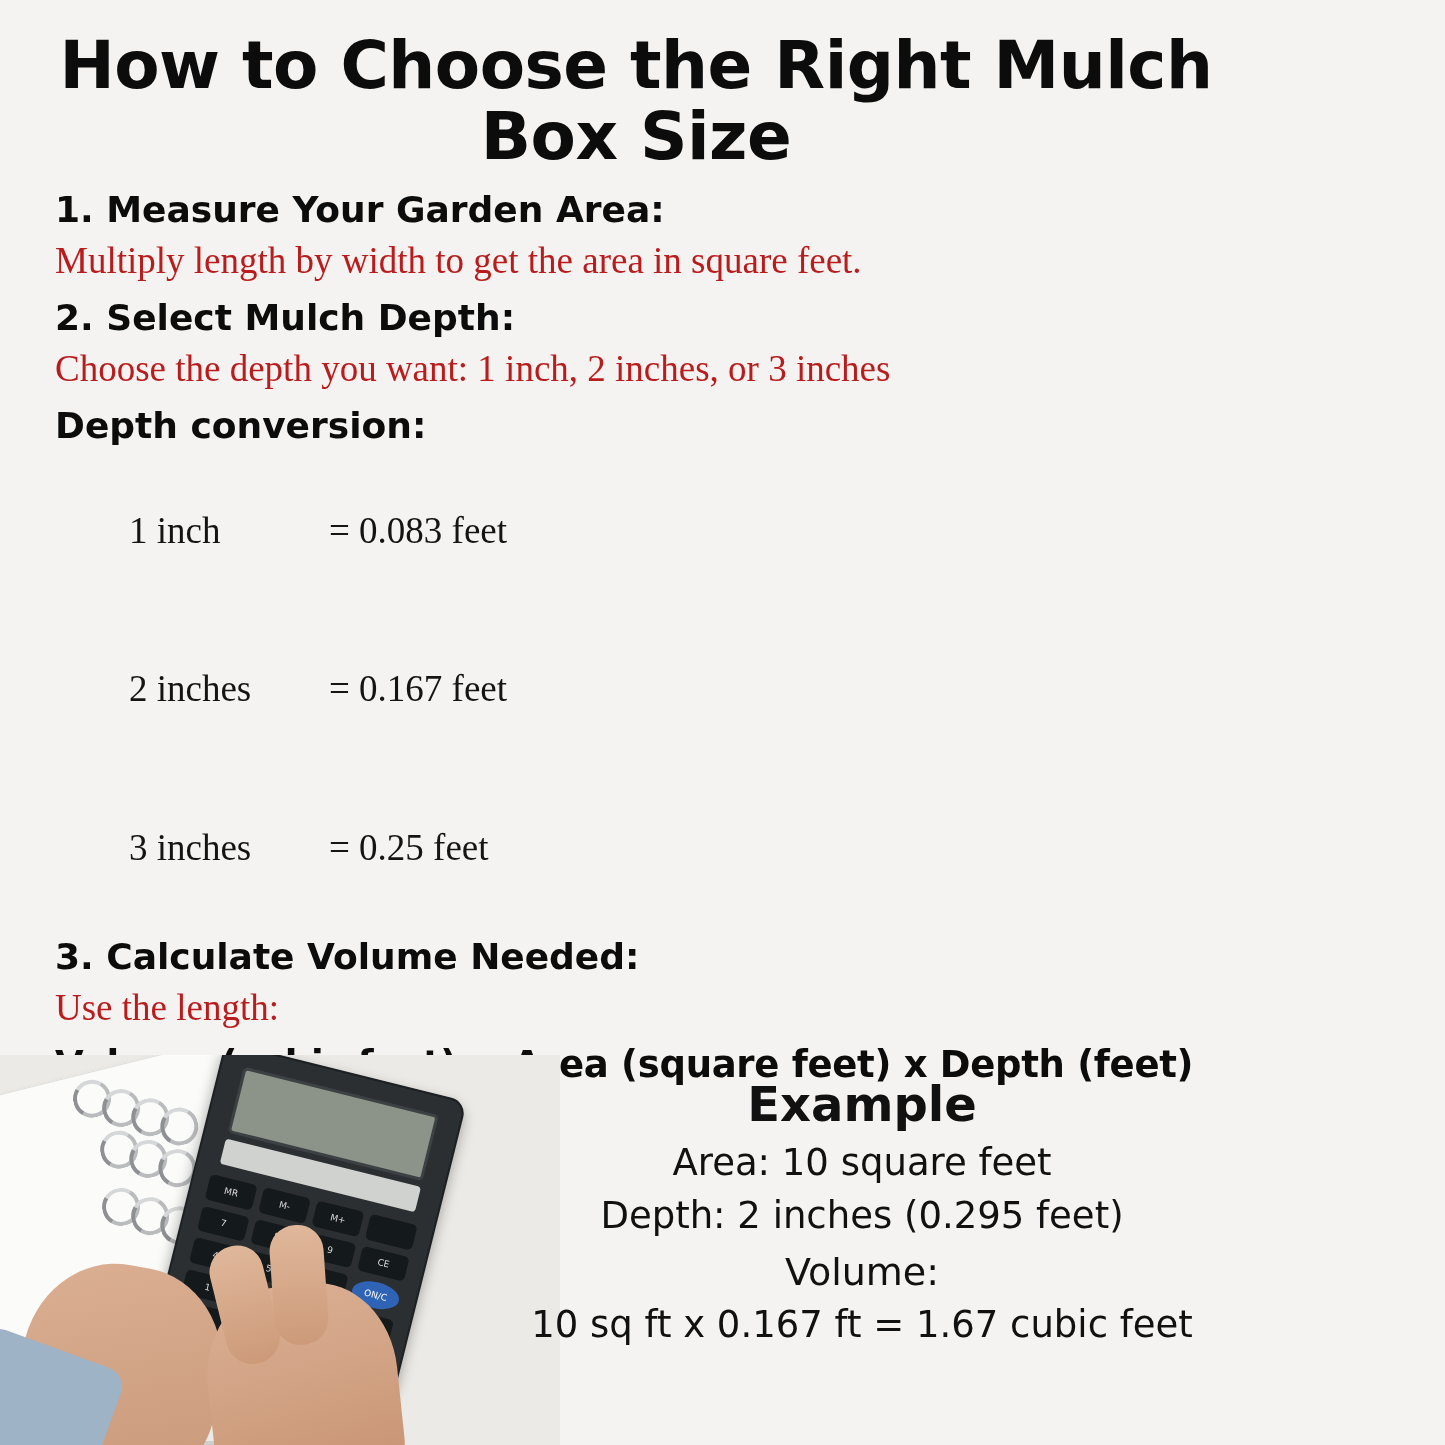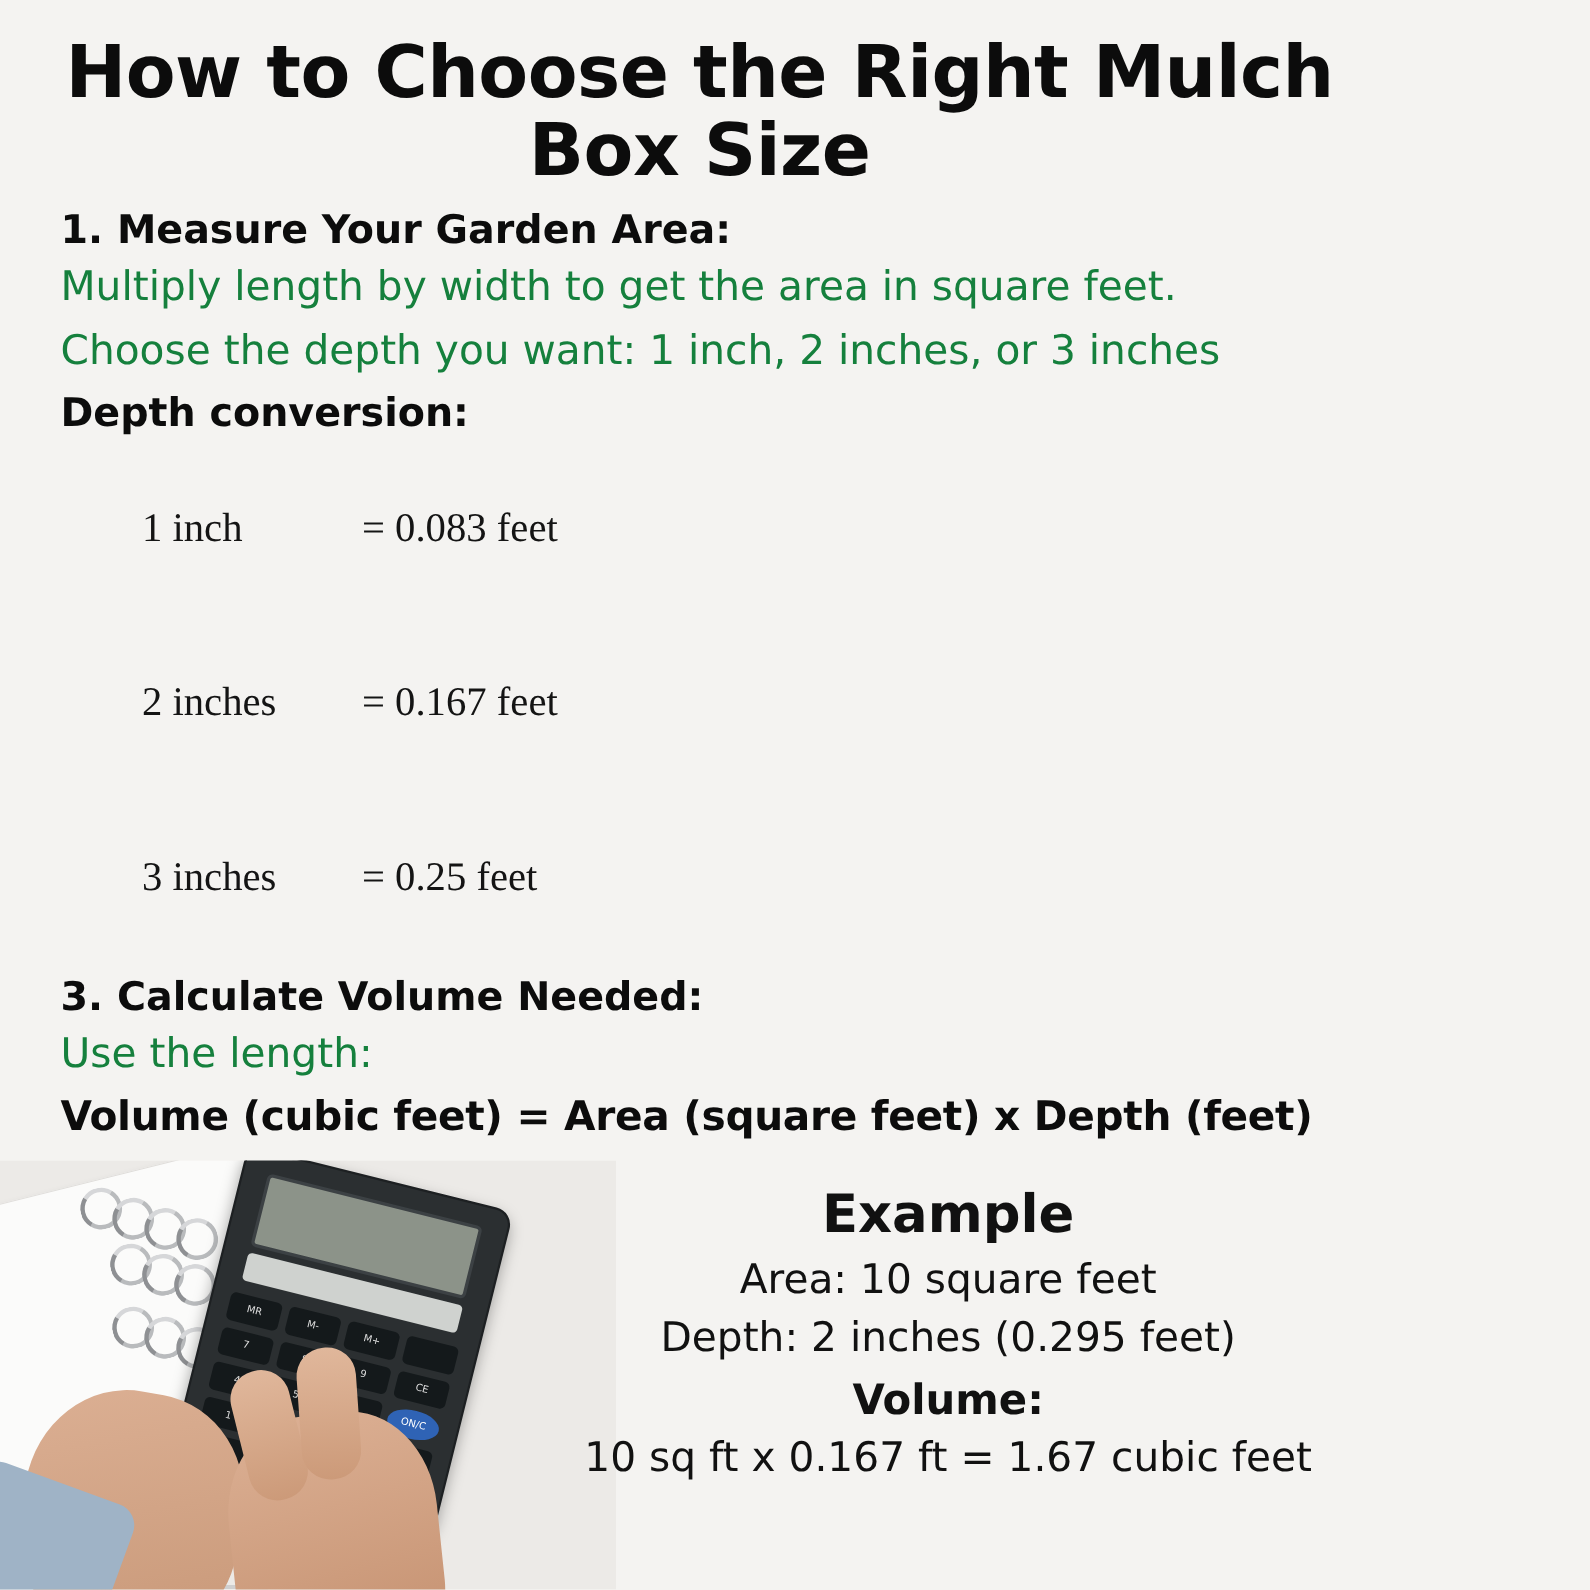--- a/index.html
+++ b/index.html
@@ -39,21 +39,22 @@
     font-weight: bold;
     line-height: 1.28;
     margin: 8px 0 4px 0;
     color: #0c0c0c;
   }
   .step-body {
     font-size: 37px;
     font-weight: normal;
     line-height: 1.30;
     margin: 2px 0 10px 0;
-    color: #15803d;
+    color: #b91c1c;
+    font-family: Liberation Serif, serif;
   }
   .conv-list {
     margin: 2px 0 12px 0;
   }
   .conv-row {
     font-size: 37px;
     line-height: 1.30;
     margin: 10px 0 14px 0;
     white-space: pre;
     color: #141414;
@@ -93,21 +94,21 @@
     line-height: 1.3;
     margin-bottom: 4px;
   }
   .example-line {
     font-size: 37px;
     line-height: 1.32;
     margin: 4px 0;
   }
   .example-sub {
     font-size: 38px;
-    font-weight: bold;
+    font-weight: normal;
     line-height: 1.32;
     margin: 6px 0 2px 0;
   }
 
   
   .photo {
     position: absolute;
     left: 0;
     bottom: 0;
     width: 560px;
@@ -260,20 +261,21 @@
 
 <div class="page">
 
   <h1 class="title">How to Choose the Right Mulch Box Size</h1>
 
   <div class="steps">
 
     <div class="step-head">1. Measure Your Garden Area:</div>
     <div class="step-body">Multiply length by width to get the area in square feet.</div>
 
+    <div class="step-head">2. Select Mulch Depth:</div>
     <div class="step-body">Choose the depth you want: 1 inch, 2 inches, or 3 inches</div>
 
     <div class="step-head">Depth conversion:</div>
 
     <div class="conv-list">
       <div class="conv-row">
         <span class="conv-label">1 inch</span><span>= 0.083 feet</span>
       </div>
       <div class="conv-row">
         <span class="conv-label">2 inches</span><span>= 0.167 feet</span>

